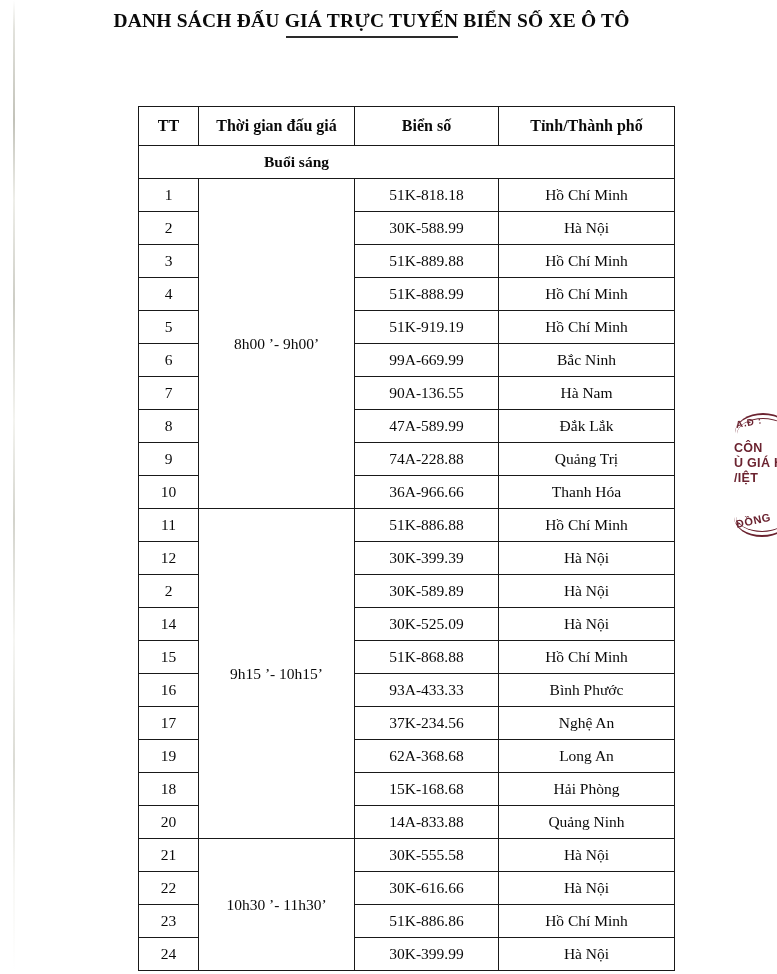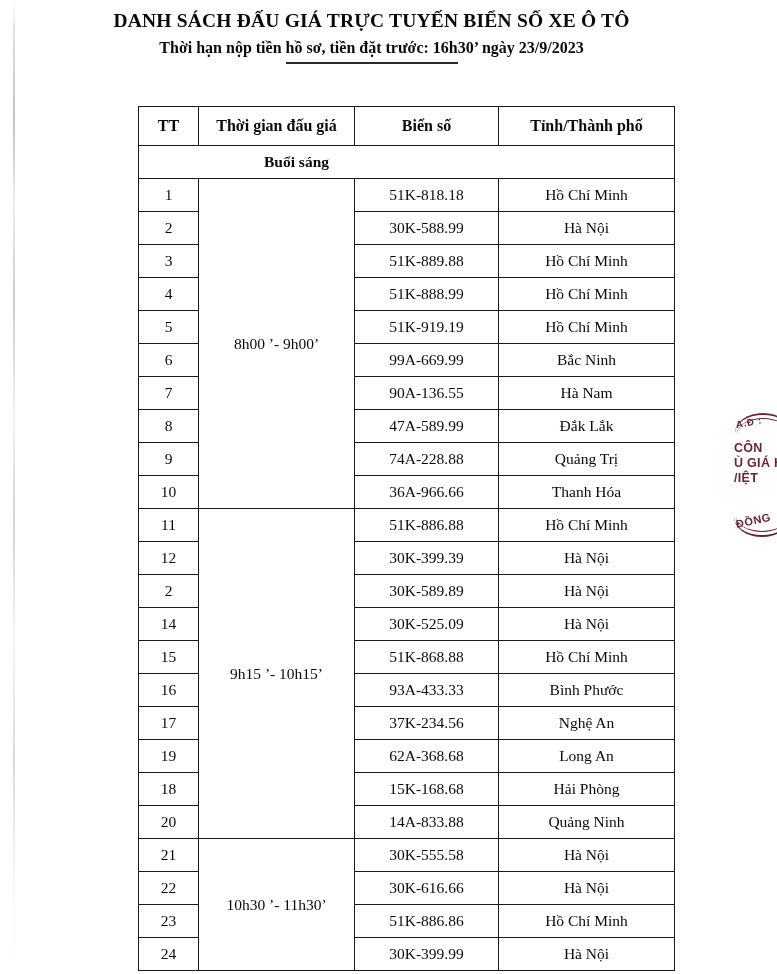--- a/index.html
+++ b/index.html
@@ -196,21 +196,20 @@
     white-space: nowrap;
   }
 </style>
 </head>
 <body>
 
 <div class="scan-artifact"></div>
 
 <div class="doc-header">
   <div class="title-line1">DANH SÁCH ĐẤU GIÁ TRỰC TUYẾN BIỂN SỐ XE Ô TÔ</div>
-  <div class="subtitle">Thời hạn nộp tiền hồ sơ, tiền đặt trước: 16h30’ ngày 23/9/2023</div>
   <div class="header-rule"></div>
 </div>
 
 <table class="auction-table">
   <colgroup>
     <col class="c-tt">
       <col class="c-time">
       <col class="c-plate">
       <col class="c-prov">
   </colgroup>

